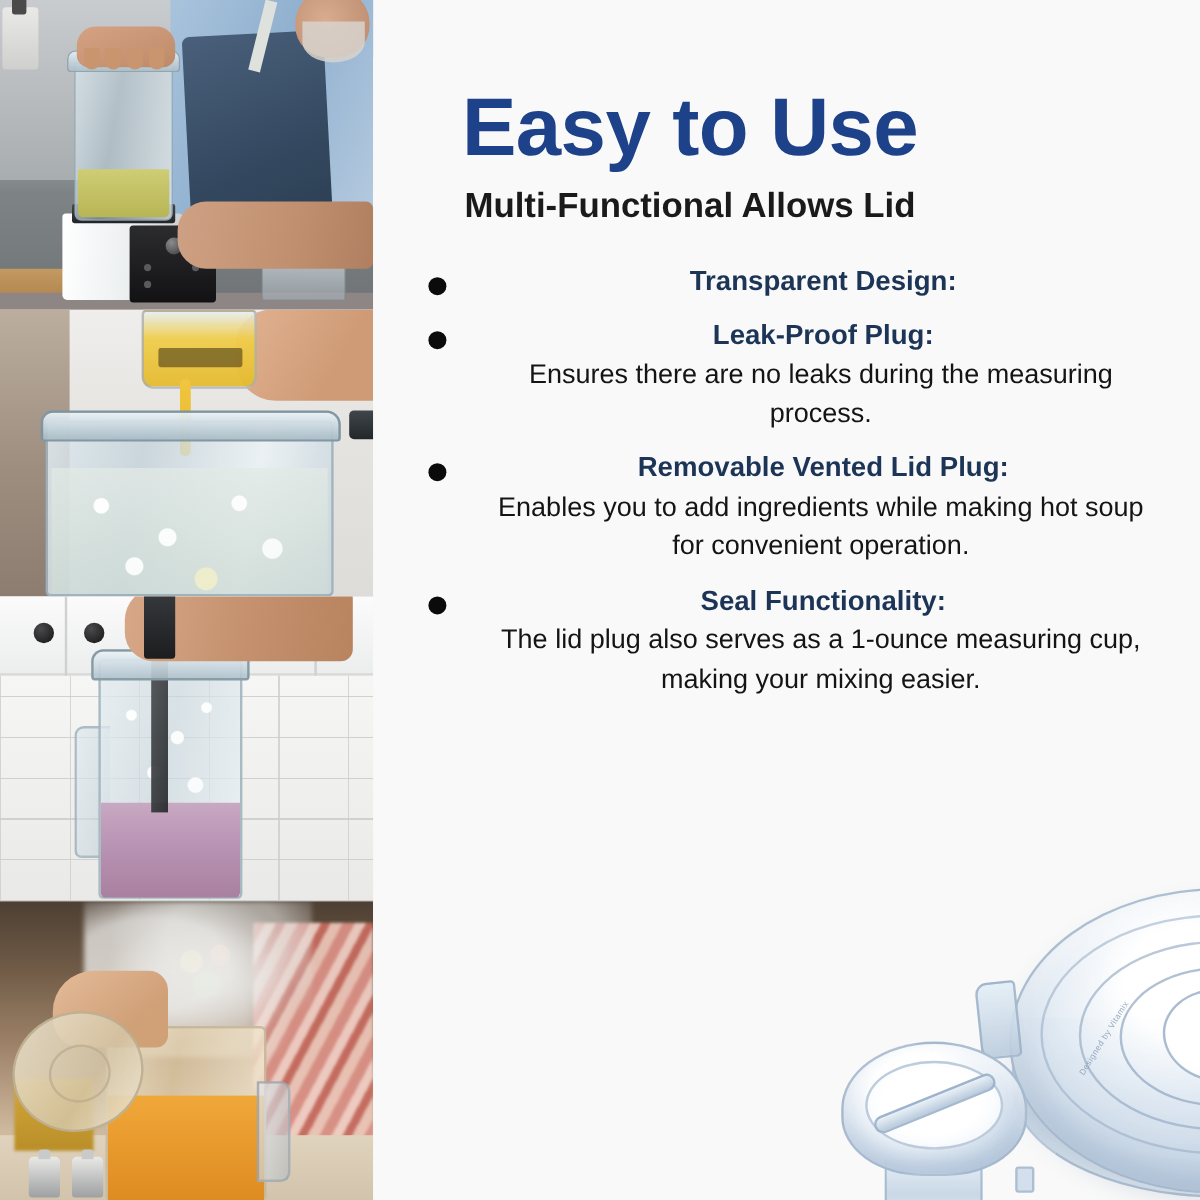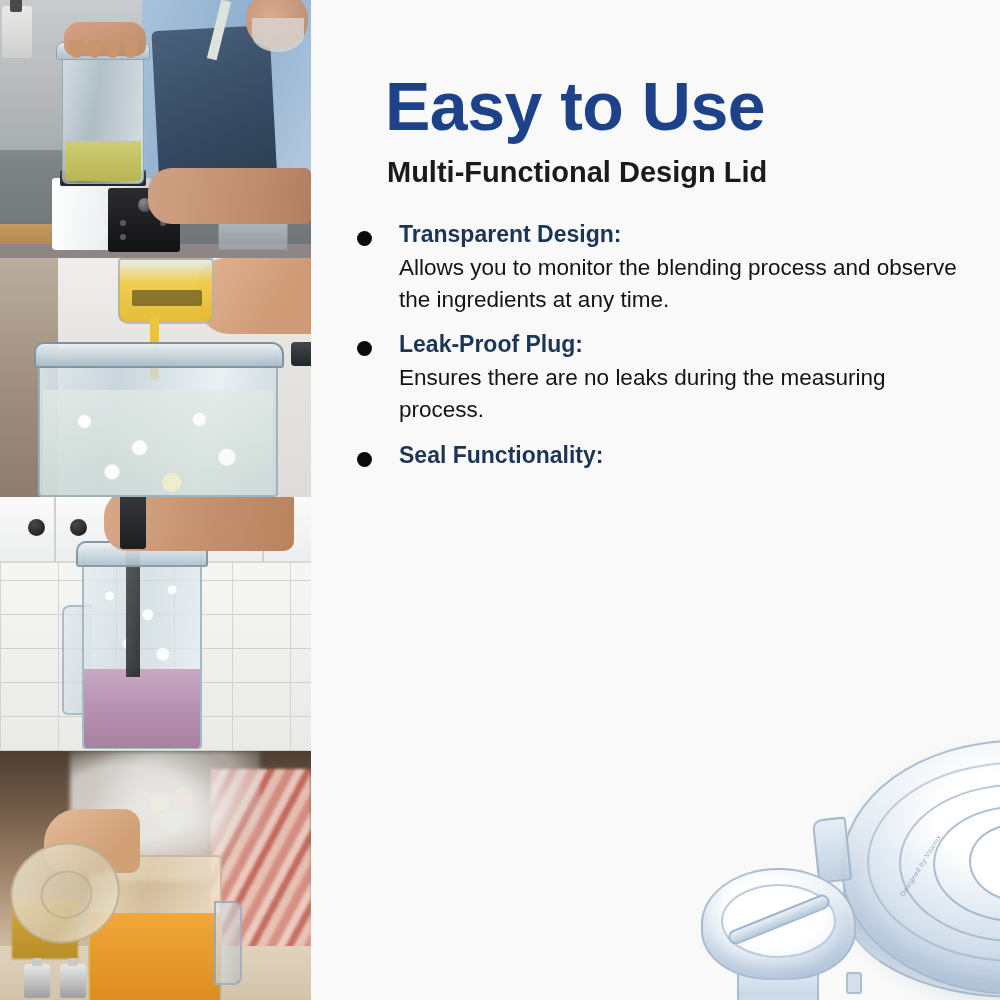--- a/index.html
+++ b/index.html
@@ -396,20 +396,21 @@
     font-weight: bold;
     color: #1a1a1a;
     white-space: nowrap;
   }
 
   #feature-list {
     position: absolute;
     left: 22px; top: 170px;
     width: 640px;
     list-style: none;
+    text-align: center;
   }
   .feature-item {
     position: relative;
     padding-left: 66px;
     margin-bottom: 12px;
   }
   .feature-bullet {
     position: absolute;
     left: 24px; top: 13px;
     width: 15px; height: 15px;
@@ -640,40 +641,45 @@
         <div class="p4-shaker" style="left:60px;"></div>
       </div>
     </div>
 
   </div>
 
   <div id="content">
 
     <h1 id="headline">Easy to Use</h1>
 
-    <h2 id="subhead">Multi-Functional Design Lid</h2>
+    <h2 id="subhead">Multi-Functional Allows Lid</h2>
 
     <ul id="feature-list">
 
       <li class="feature-item">
         <span class="feature-bullet"></span>
         <span class="feature-title">Transparent Design:</span>
-        <span class="feature-desc">Allows you to monitor the blending process and observe the ingredients at any time.</span>
       </li>
 
       <li class="feature-item">
         <span class="feature-bullet"></span>
         <span class="feature-title">Leak-Proof Plug:</span>
         <span class="feature-desc">Ensures there are no leaks during the measuring process.</span>
       </li>
 
+      <li class="feature-item">
+        <span class="feature-bullet"></span>
+        <span class="feature-title">Removable Vented Lid Plug:</span>
+        <span class="feature-desc">Enables you to add ingredients while making hot soup for convenient operation.</span>
+      </li>
 
       <li class="feature-item">
         <span class="feature-bullet"></span>
         <span class="feature-title">Seal Functionality:</span>
+        <span class="feature-desc">The lid plug also serves as a 1-ounce measuring cup, making your mixing easier.</span>
       </li>
 
     </ul>
 
     <div id="product-hero">
 
       <div class="lid-main">
         <div class="lid-skirt"></div>
         <div class="lid-body"></div>
         <div class="ring r1"></div>

